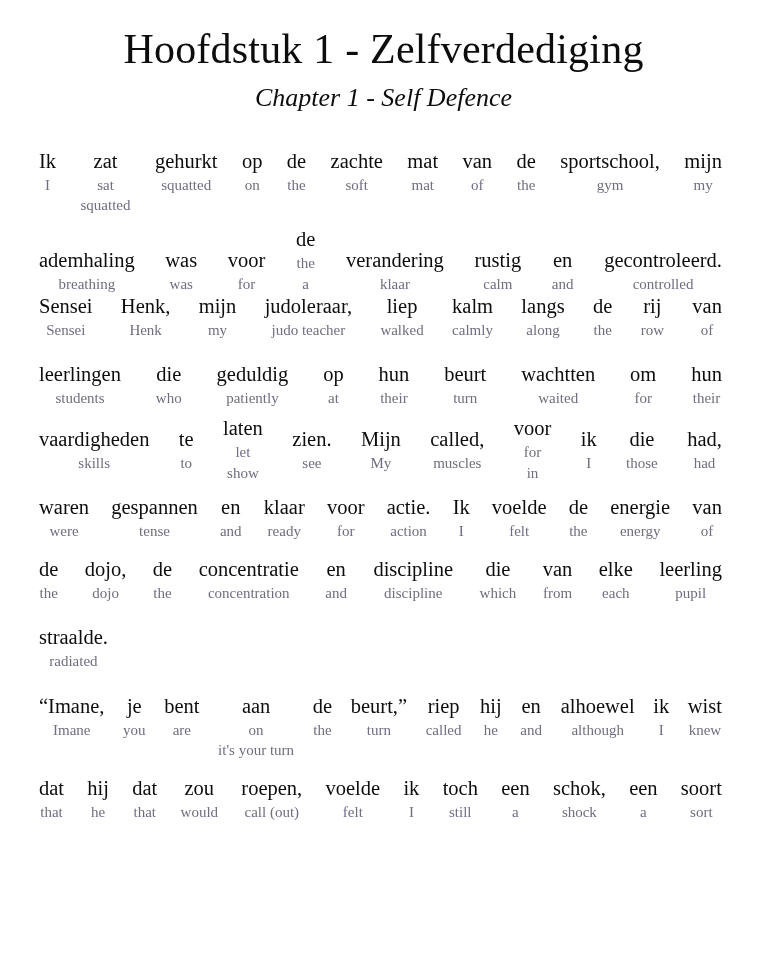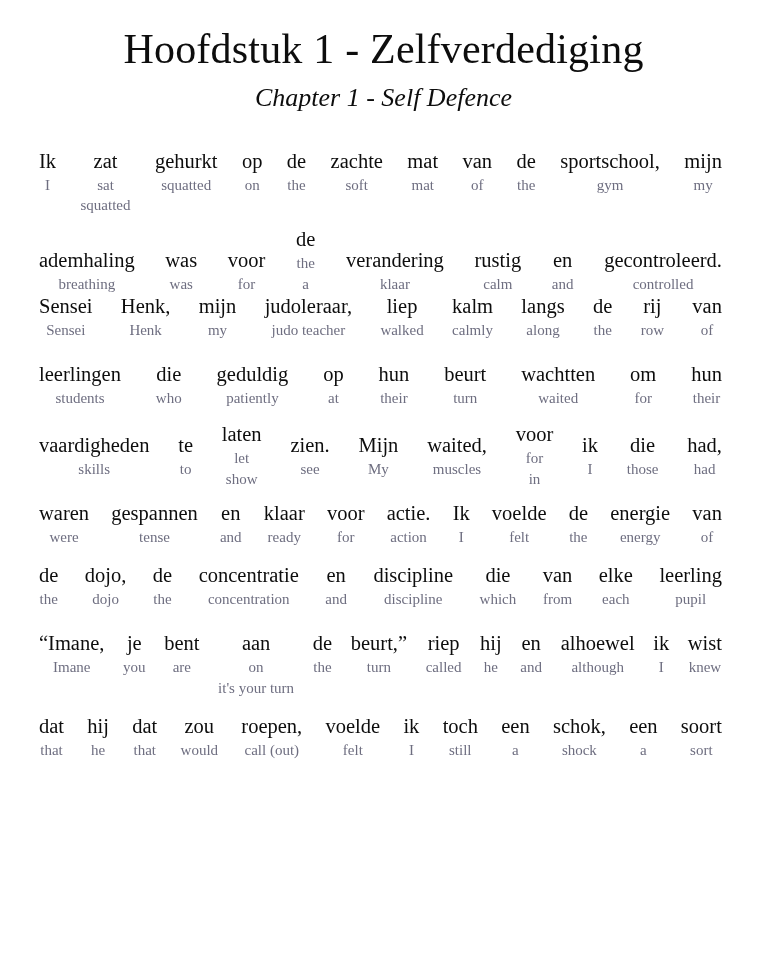--- a/index.html
+++ b/index.html
@@ -218,21 +218,21 @@
         </div>
         <div class="word-group">
           <span class="src">rij</span>
           <span class="gloss">row</span>
         </div>
         <div class="word-group">
           <span class="src">van</span>
           <span class="gloss">of</span>
         </div>
       </div>
-      <div class="line" style="margin-bottom: 14px;">
+      <div class="line" style="margin-bottom: 8px;">
         <div class="word-group">
           <span class="src">leerlingen</span>
           <span class="gloss">students</span>
         </div>
         <div class="word-group">
           <span class="src">die</span>
           <span class="gloss">who</span>
         </div>
         <div class="word-group">
           <span class="src">geduldig</span>
@@ -279,21 +279,21 @@
         </div>
         <div class="word-group">
           <span class="src">zien.</span>
           <span class="gloss">see</span>
         </div>
         <div class="word-group">
           <span class="src">Mijn</span>
           <span class="gloss">My</span>
         </div>
         <div class="word-group">
-          <span class="src">waited,</span>
+          <span class="src">called,</span>
           <span class="gloss">muscles</span>
         </div>
         <div class="word-group">
           <span class="src">voor</span>
           <span class="gloss">for</span>
           <span class="gloss2">in</span>
         </div>
         <div class="word-group">
           <span class="src">ik</span>
           <span class="gloss">I</span>
@@ -388,20 +388,26 @@
         </div>
         <div class="word-group">
           <span class="src">elke</span>
           <span class="gloss">each</span>
         </div>
         <div class="word-group">
           <span class="src">leerling</span>
           <span class="gloss">pupil</span>
         </div>
       </div>
+      <div class="line" style="justify-content: flex-start; margin-bottom: 22px;">
+        <div class="word-group">
+          <span class="src">straalde.</span>
+          <span class="gloss">radiated</span>
+        </div>
+      </div>
       <div class="line" style="margin-bottom: 16px;">
         <div class="word-group">
           <span class="src">“Imane,</span>
           <span class="gloss">Imane</span>
         </div>
         <div class="word-group">
           <span class="src">je</span>
           <span class="gloss">you</span>
         </div>
         <div class="word-group">

